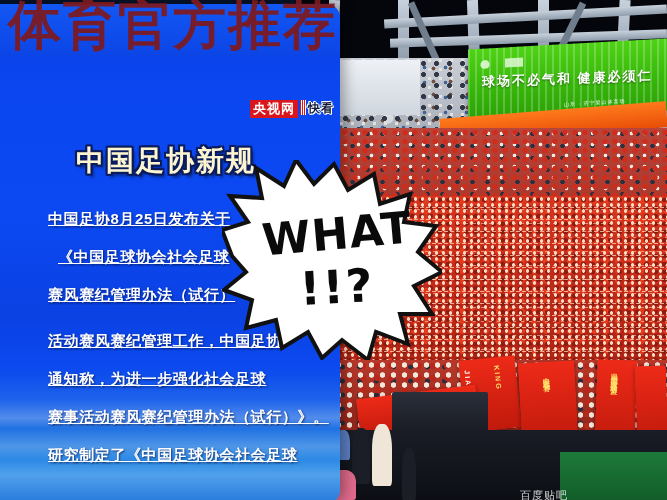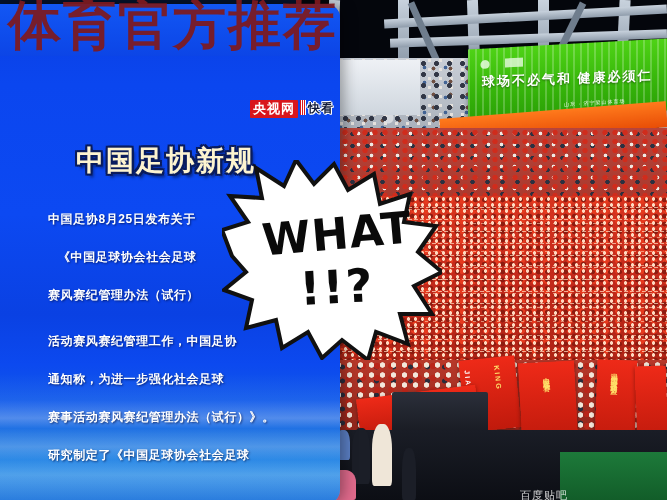--- a/index.html
+++ b/index.html
@@ -222,23 +222,24 @@
     font-size:28px;font-weight:bold;letter-spacing:2px;
     color:#fdf4d0;white-space:nowrap;
     text-shadow:
       2px 0 0 #0a1c5c,-2px 0 0 #0a1c5c,0 2px 0 #0a1c5c,0 -2px 0 #0a1c5c,
       2px 2px 0 #0a1c5c,-2px 2px 0 #0a1c5c,2px -2px 0 #0a1c5c,-2px -2px 0 #0a1c5c,
       3px 4px 3px rgba(0,0,0,.45);
   }
 
   .body-block{position:absolute;left:48px;width:300px;}
   .body-line{
-    font-size:12px;font-weight:bold;color:#ffffff;letter-spacing:.6px;
+    font-size:15px;font-weight:bold;color:#ffffff;letter-spacing:.6px;
     line-height:38px;white-space:nowrap;
     text-shadow:1px 1px 2px rgba(0,12,60,.65);
+    text-decoration:underline;
   }
   .indent{padding-left:10px;}
 
   
   #burst{
     position:absolute;left:222px;top:160px;width:220px;height:200px;
   }
   #burst svg{position:absolute;left:0;top:0;}
   .burst-what{
     position:absolute;left:30px;top:48px;width:170px;text-align:center;

